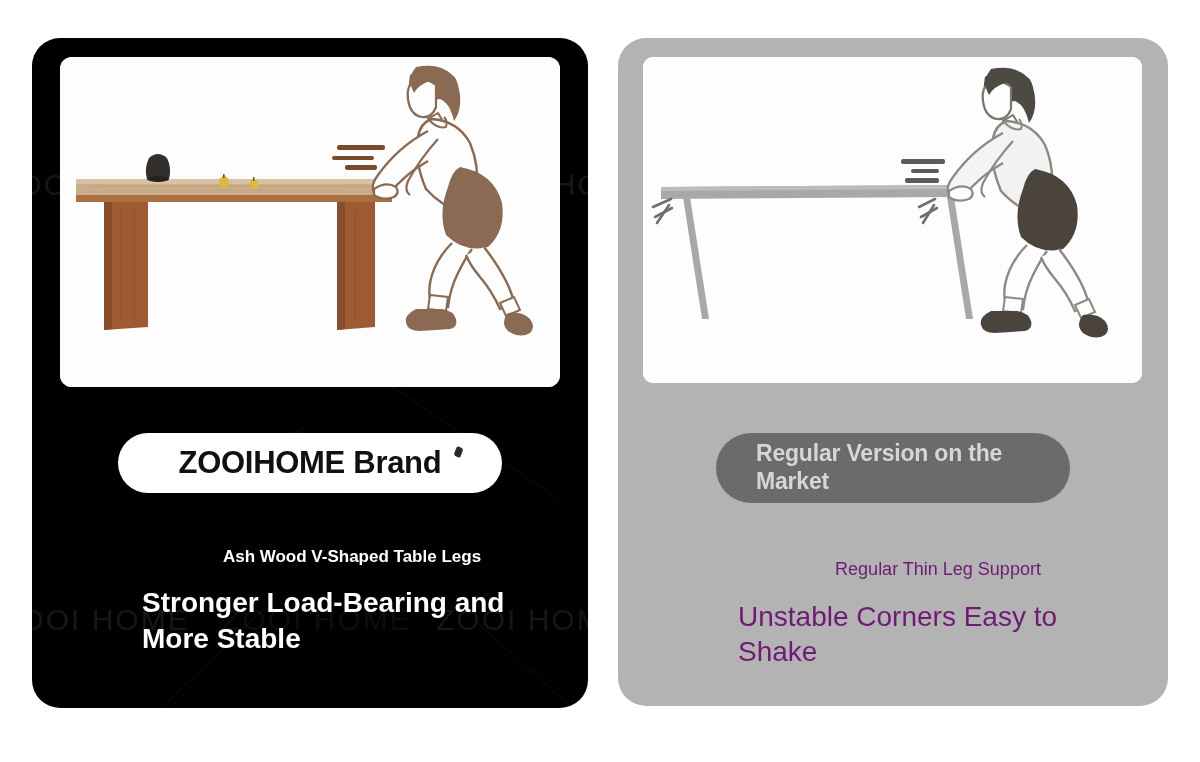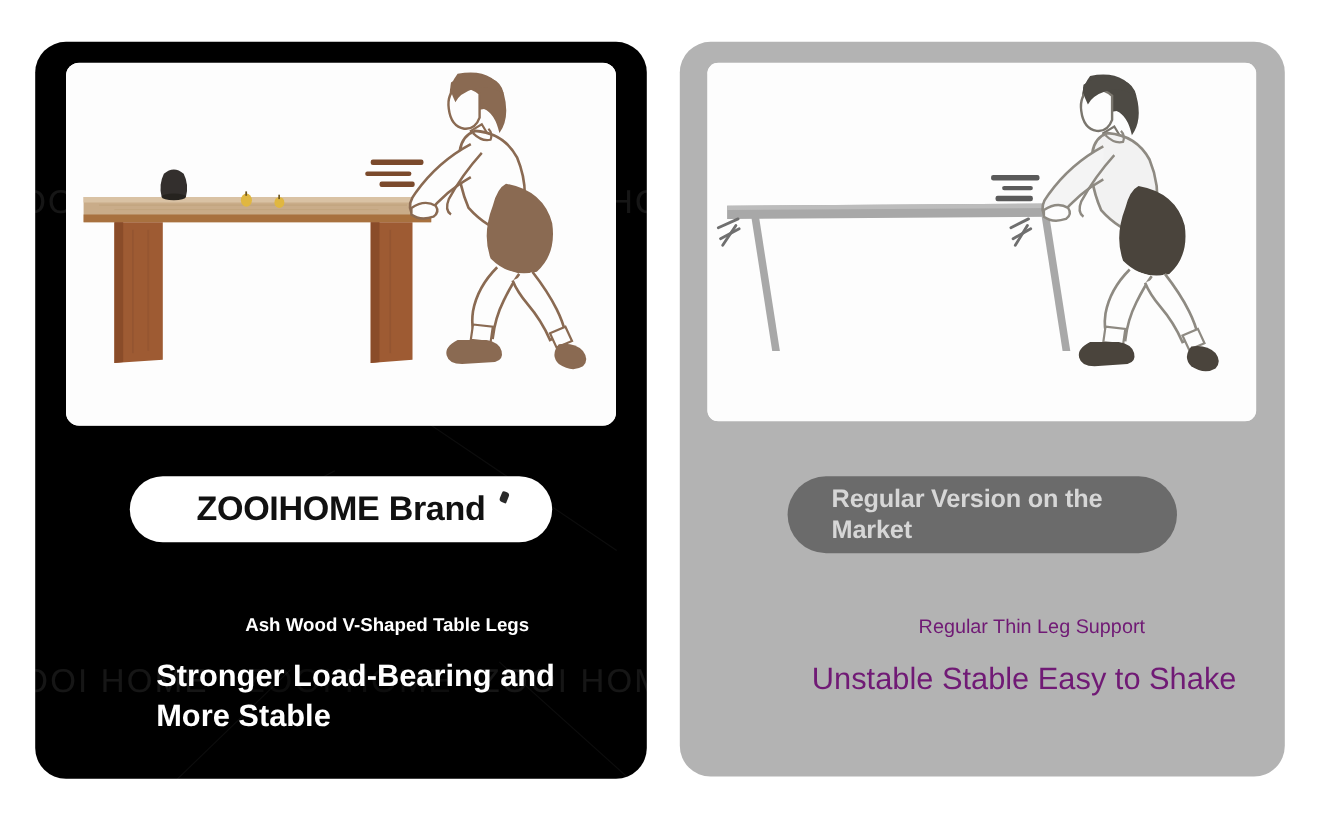--- a/index.html
+++ b/index.html
@@ -130,21 +130,21 @@
     background: #2a2a2a;
     border-radius: 2px 3px 1px 3px;
     transform: rotate(22deg);
   }
 
   
   .copy {
     position: absolute;
     box-sizing: border-box;
   }
-  .copy-left  { left: 110px; top: 520px; width: 420px; }
+  .copy-left  { left: 110px; top: 508px; width: 420px; }
   .copy-right { left: 120px; top: 520px; width: 400px; }
 
   .copy-sub {
     font-size: 17px;
     font-weight: bold;
     line-height: 1.25;
     text-align: center;
     margin: 0 0 18px 0;
   }
   .copy-main {
@@ -320,17 +320,17 @@
         </g>
       </svg>
     </div>
 
     <div class="pill pill-right">
       <span class="pill-text">Regular Version on the Market</span>
     </div>
 
     <div class="copy copy-right">
       <p class="copy-sub">Regular Thin Leg Support</p>
-      <p class="copy-main">Unstable Stable Easy to Shake</p>
+      <p class="copy-main">Unstable Corners Easy to Shake</p>
     </div>
   </div>
 
 </div>
 
 </body></html>

